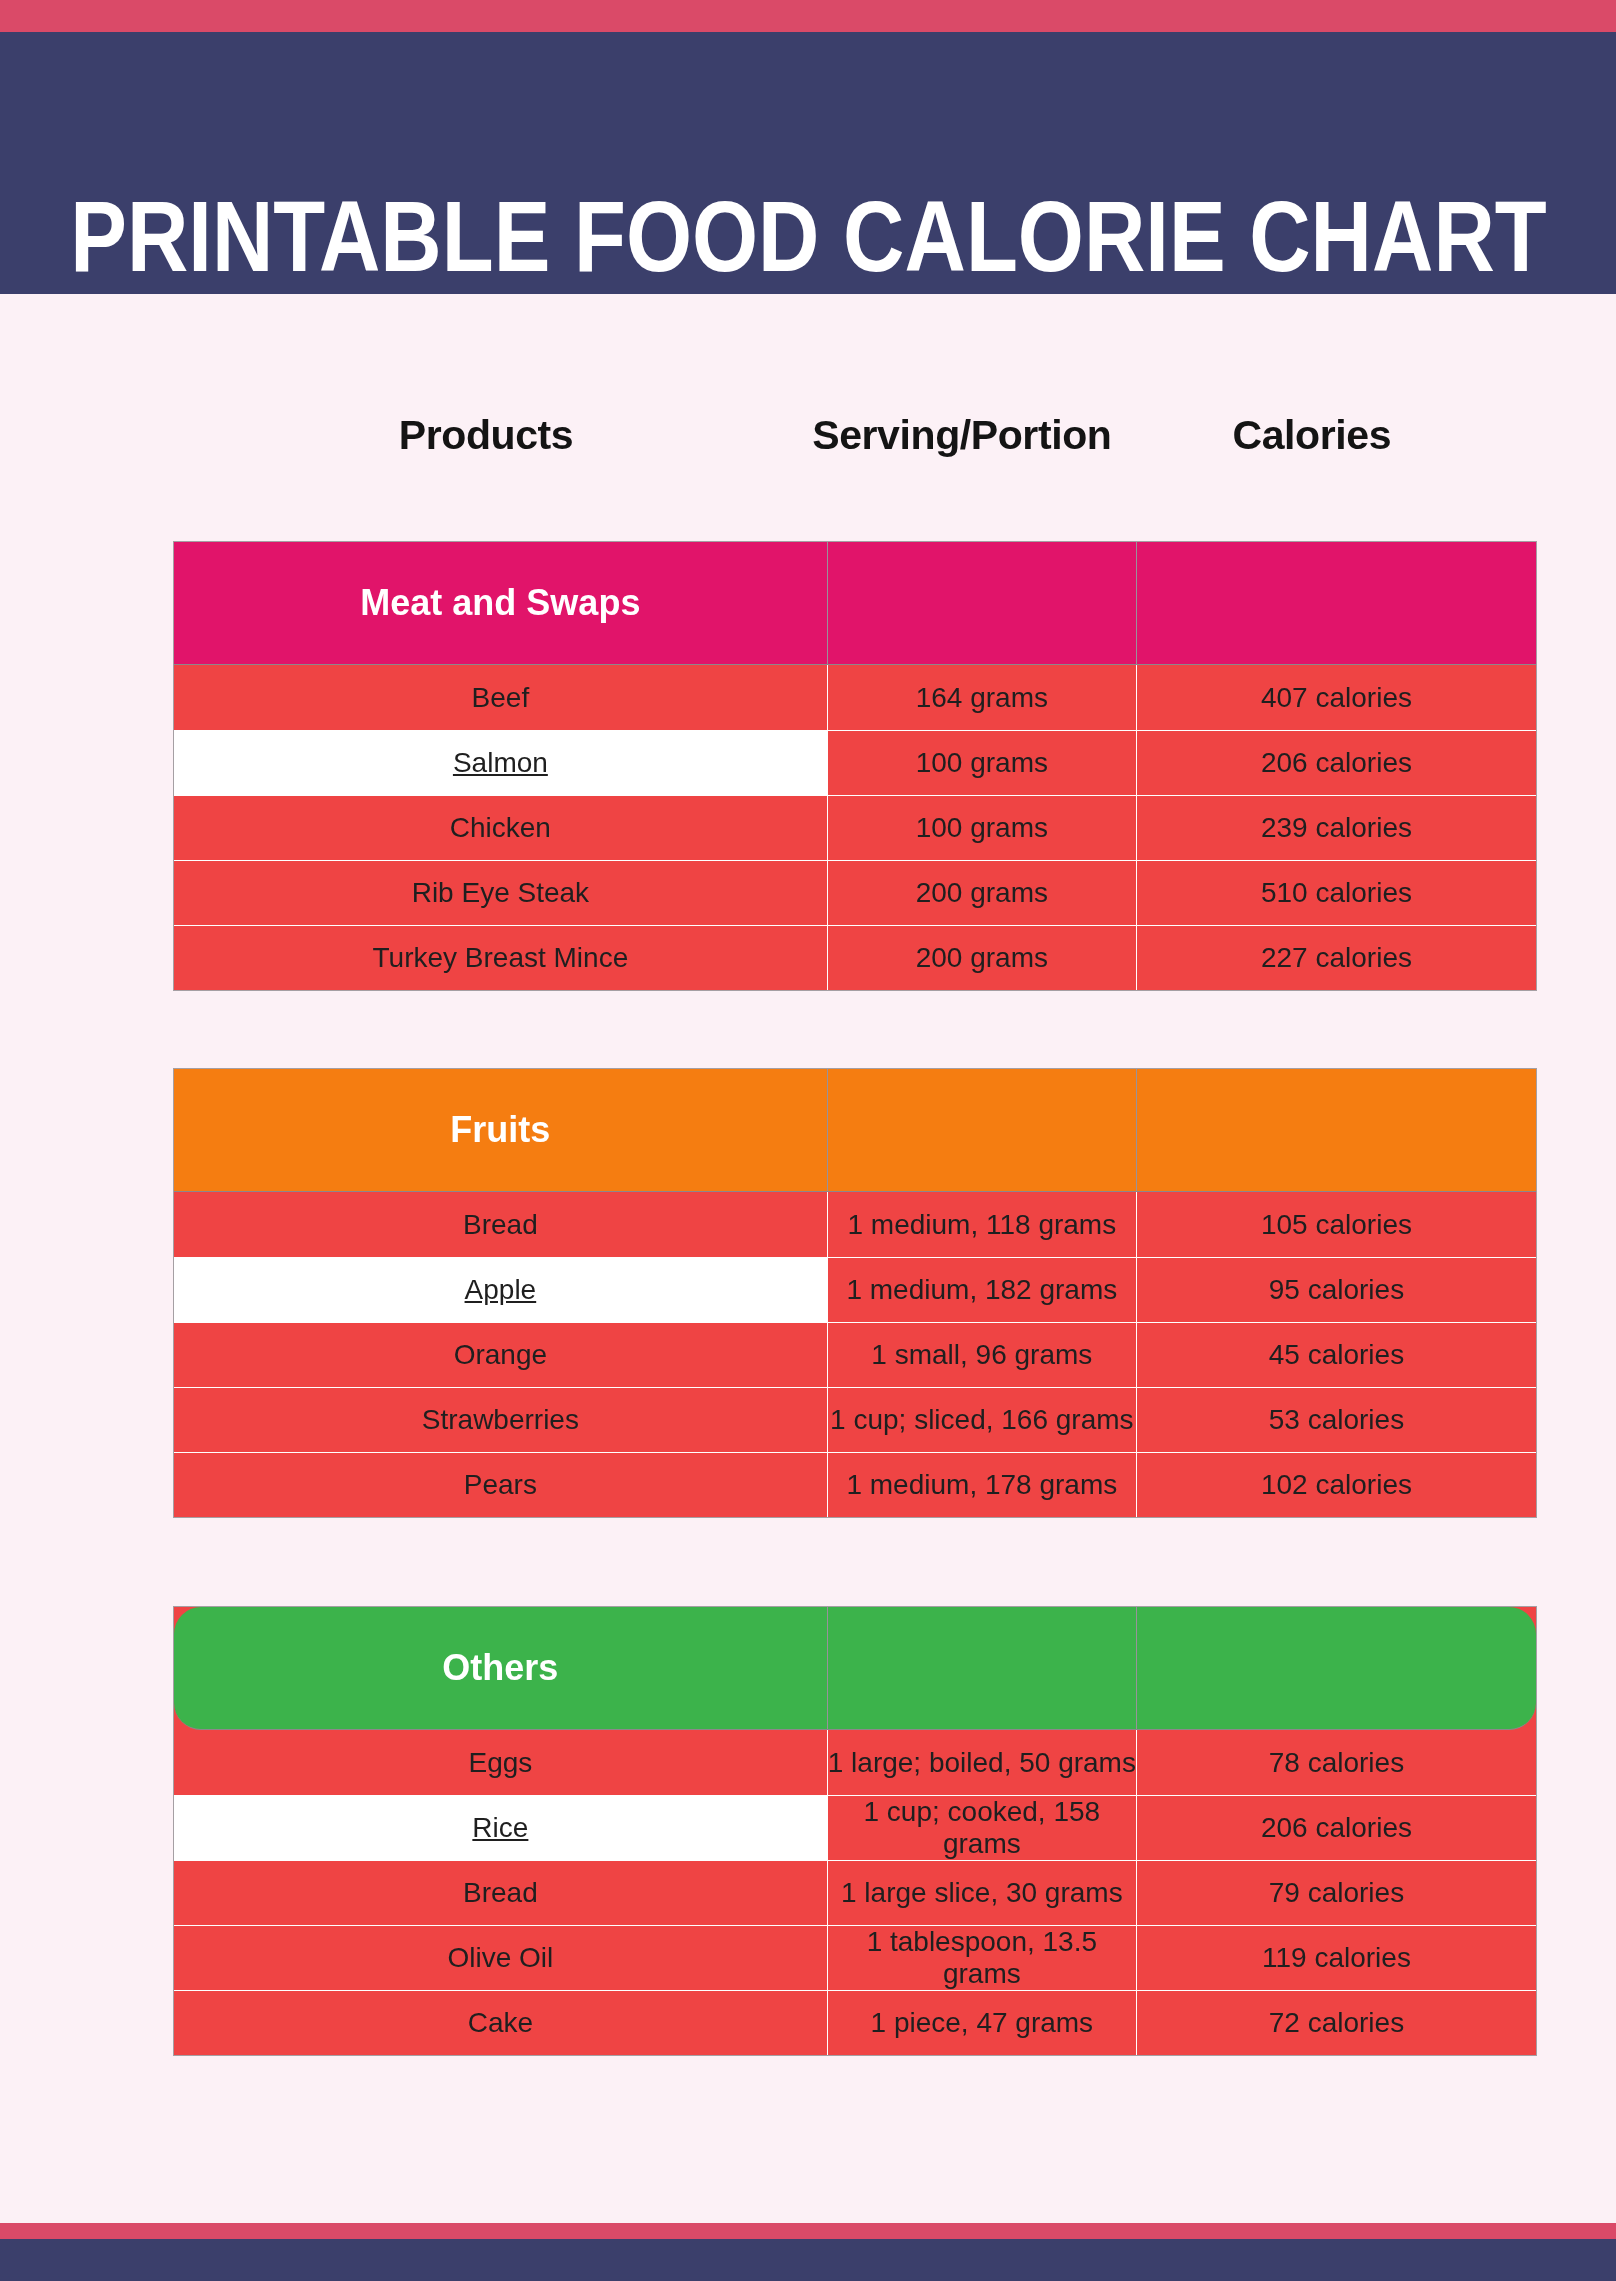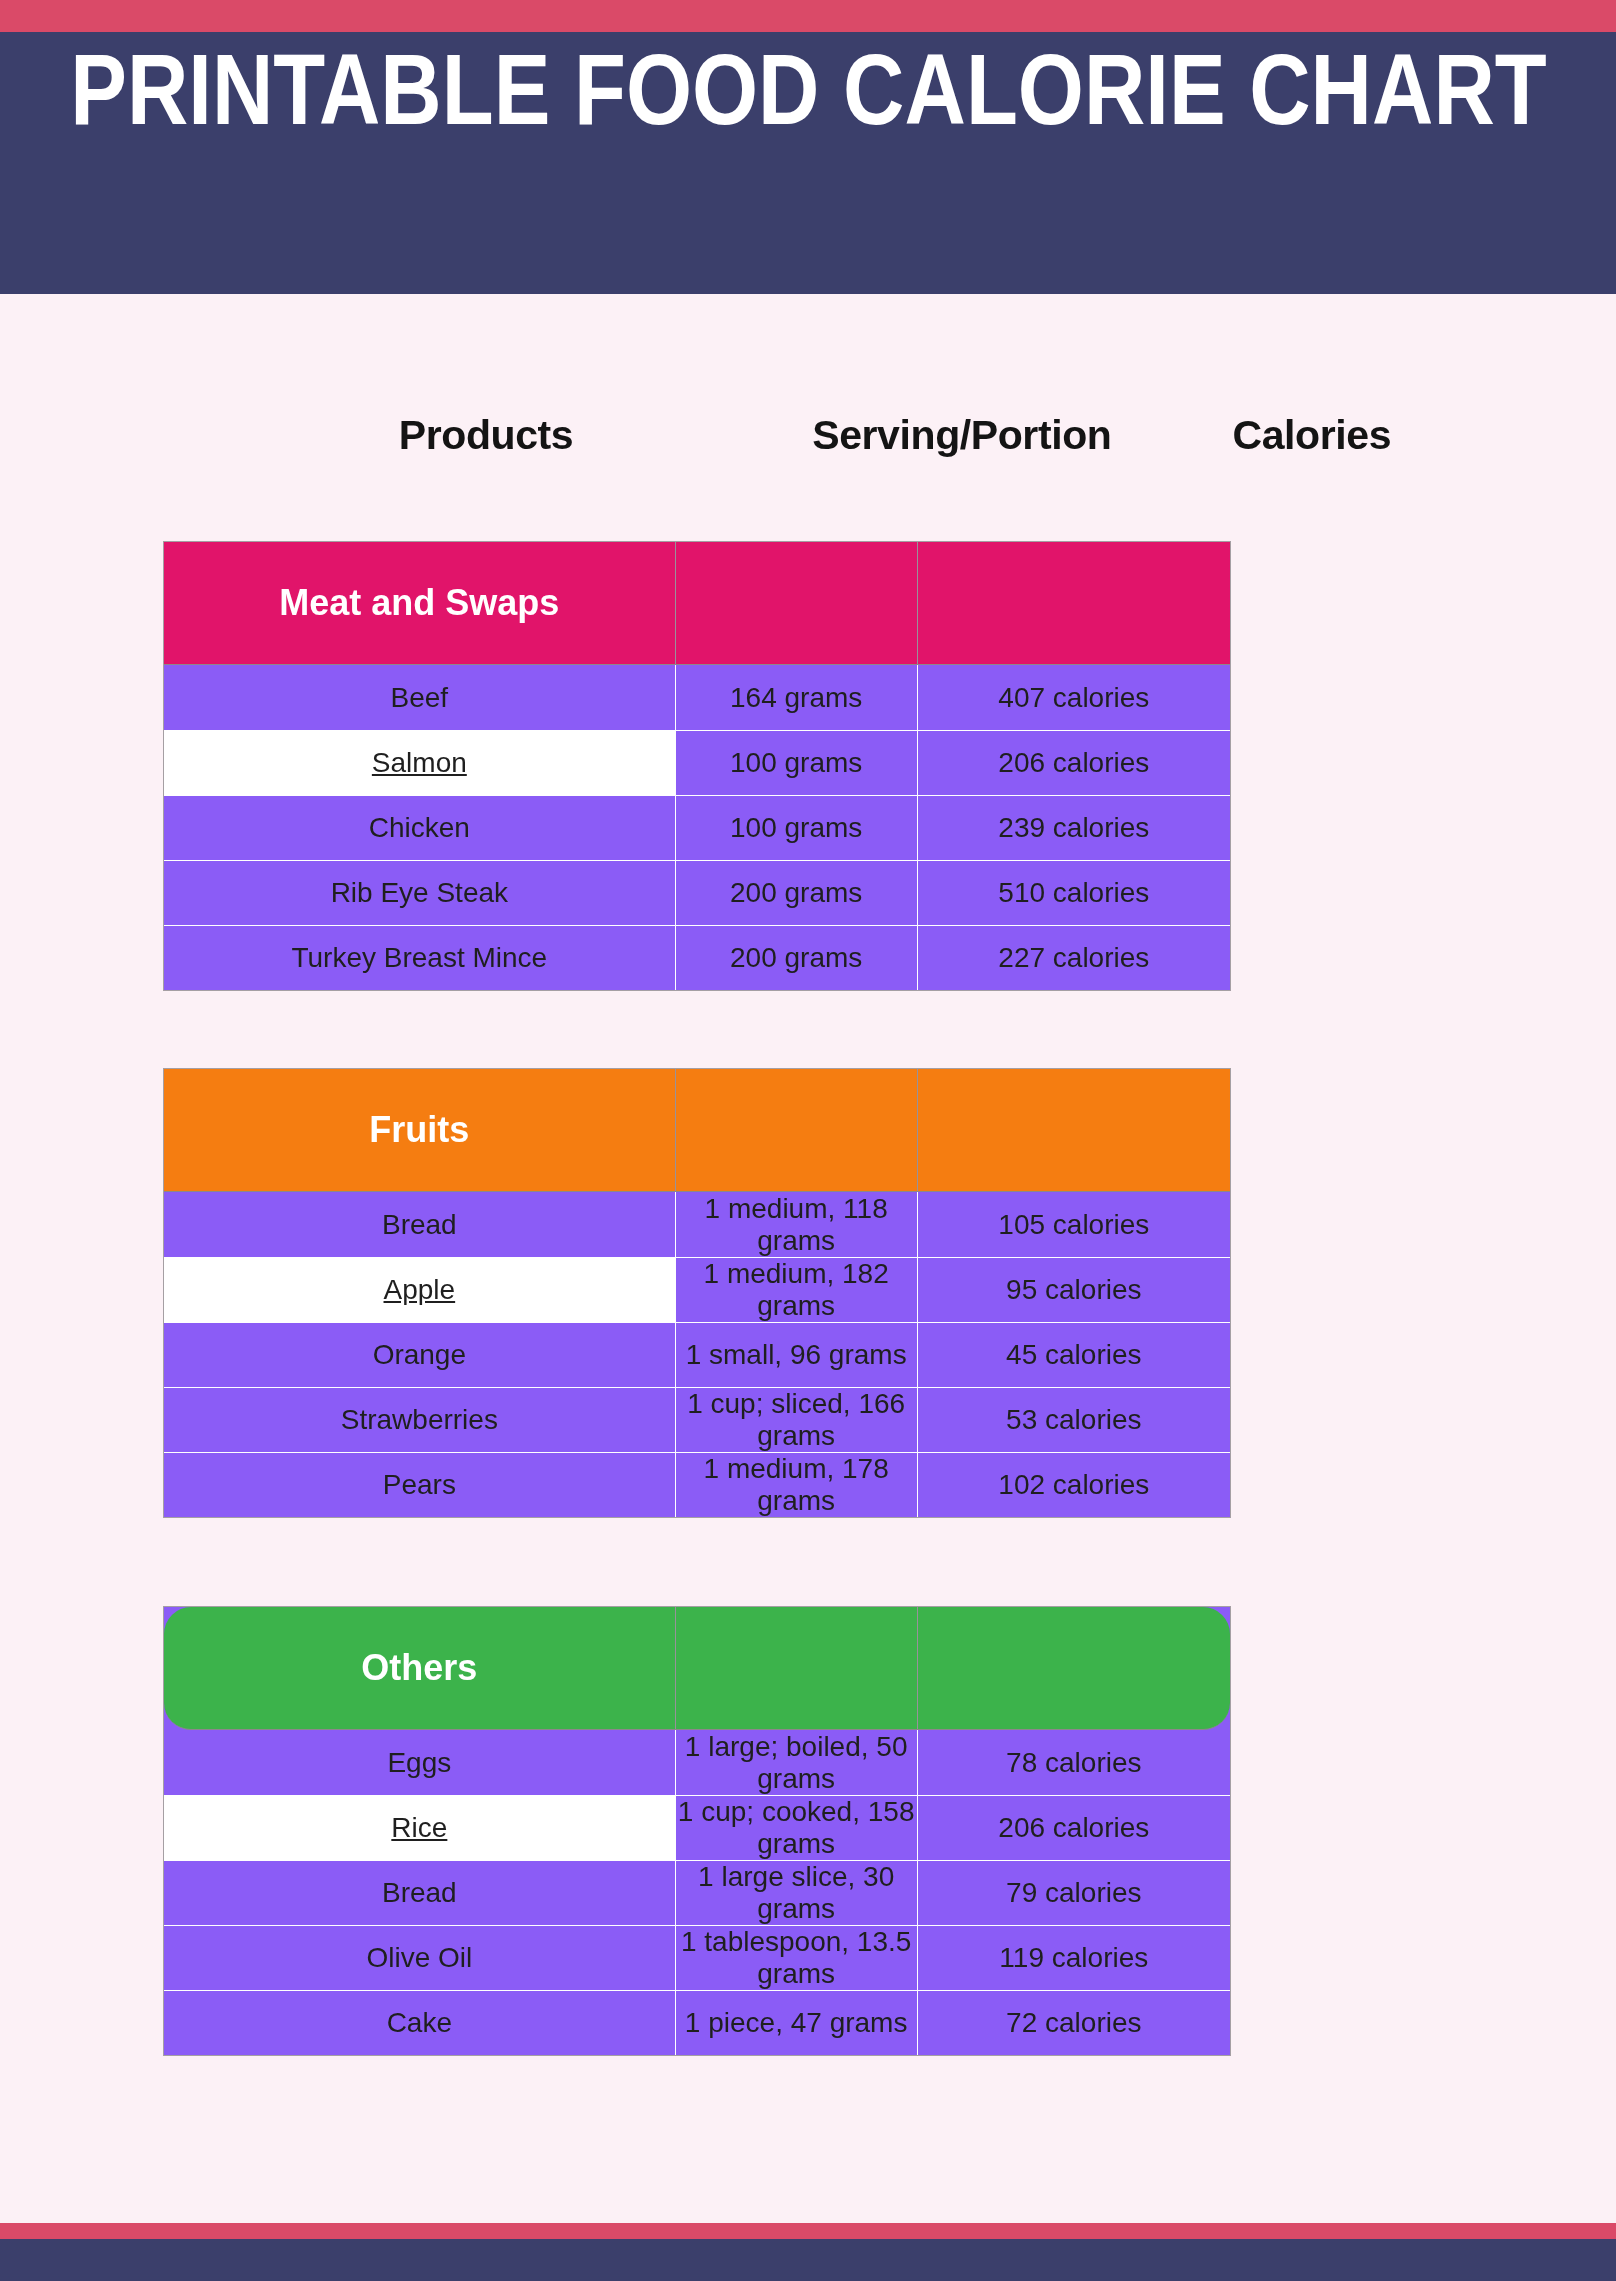--- a/index.html
+++ b/index.html
@@ -10,21 +10,21 @@
     overflow: hidden;
     font-family: "Liberation Sans", sans-serif;
   }
   .bar-top {
     position: absolute; top: 0; left: 0; right: 0;
     height: 32px;
   }
   .title-band {
     position: absolute; top: 32px; left: 0; right: 0;
     height: 262px;
-    display: flex; align-items: flex-start; justify-content: center;
+    display: flex; align-items: flex-end; justify-content: center;
   }
   .page-title {
     margin: 0;
     color: #ffffff;
     font-size: 100px;
     font-weight: bold;
     white-space: nowrap;
     letter-spacing: 0px;
     transform: scaleX(0.85);
     transform-origin: center;
@@ -36,25 +36,25 @@
     font-weight: bold;
     font-size: 41px;
     color: #141414;
     letter-spacing: -0.4px;
   }
   .col-headers .hc { text-align: center; }
   .w0 { width: 48%; }
   .w1 { width: 22.7%; }
   .w2 { flex: 1; }
   .cal-table {
-    position: absolute; left: 163px;
-    width: 1068px;
+    position: absolute; left: 173px;
+    width: 1364px;
     box-sizing: border-box;
     border: 1.8px solid #A59FA3;
-    background: #8b5cf6;
+    background: #ef4444;
   }
   .t1 { top: 541px; }
   .t2 { top: 1068px; }
   .t3 { top: 1606px; }
   .t-head {
     display: flex;
     height: 123px;
     box-sizing: border-box;
     border-bottom: 1.8px solid #8D878B;
   }

